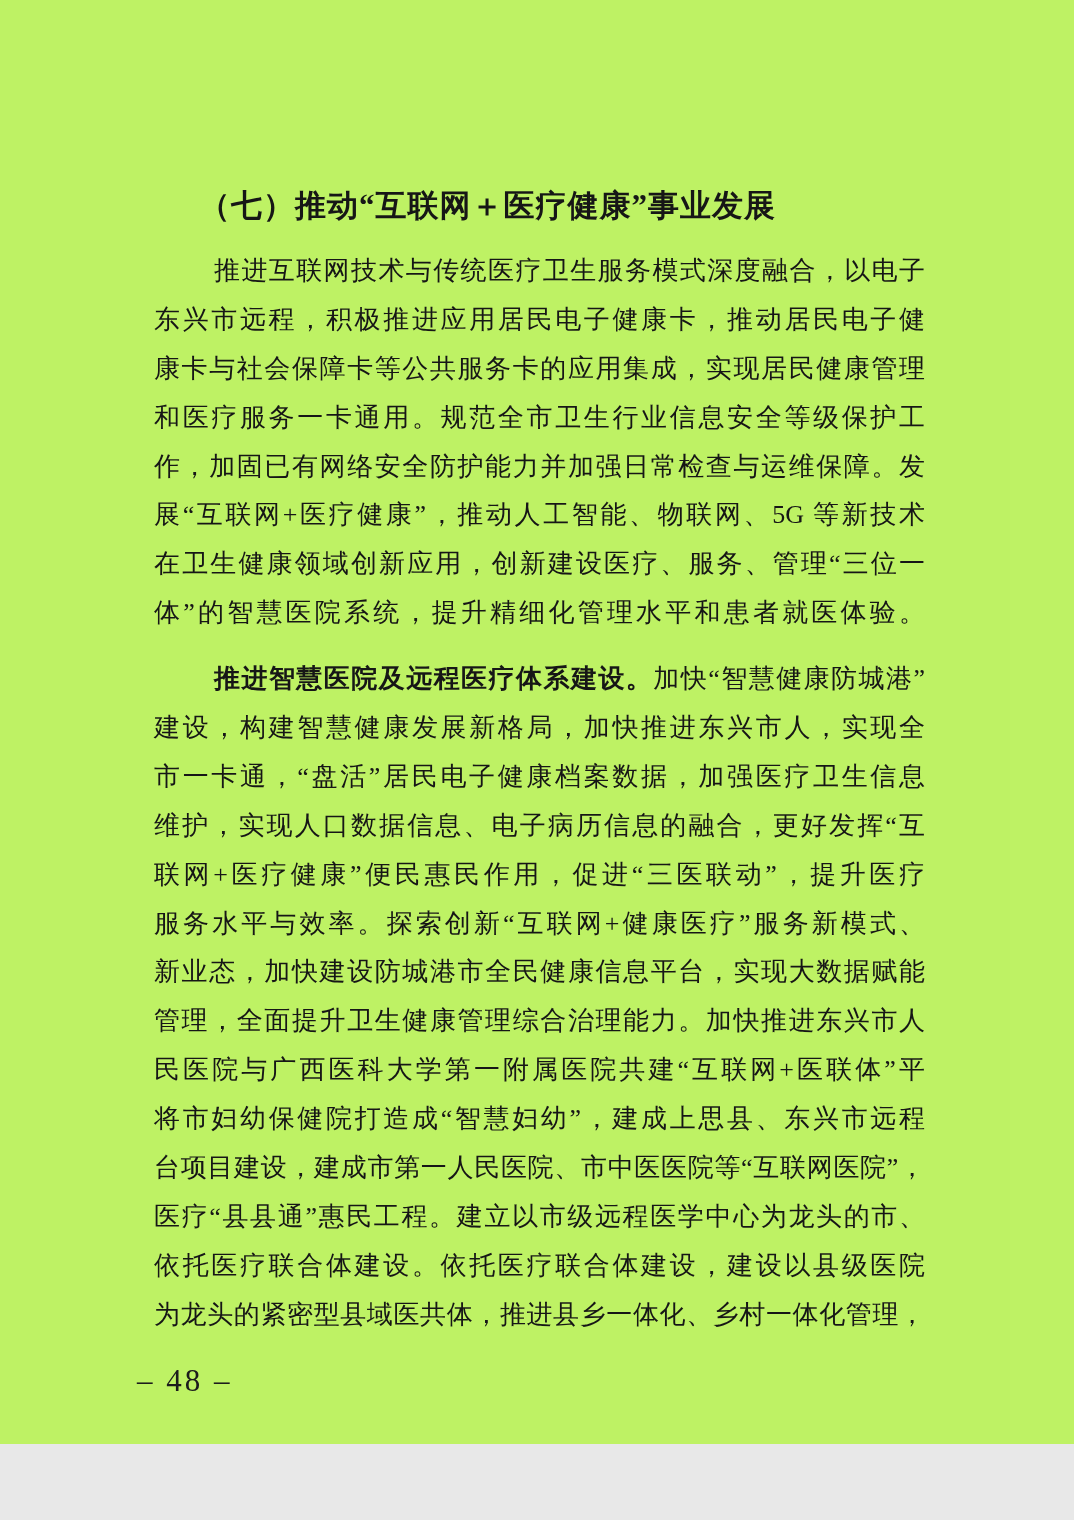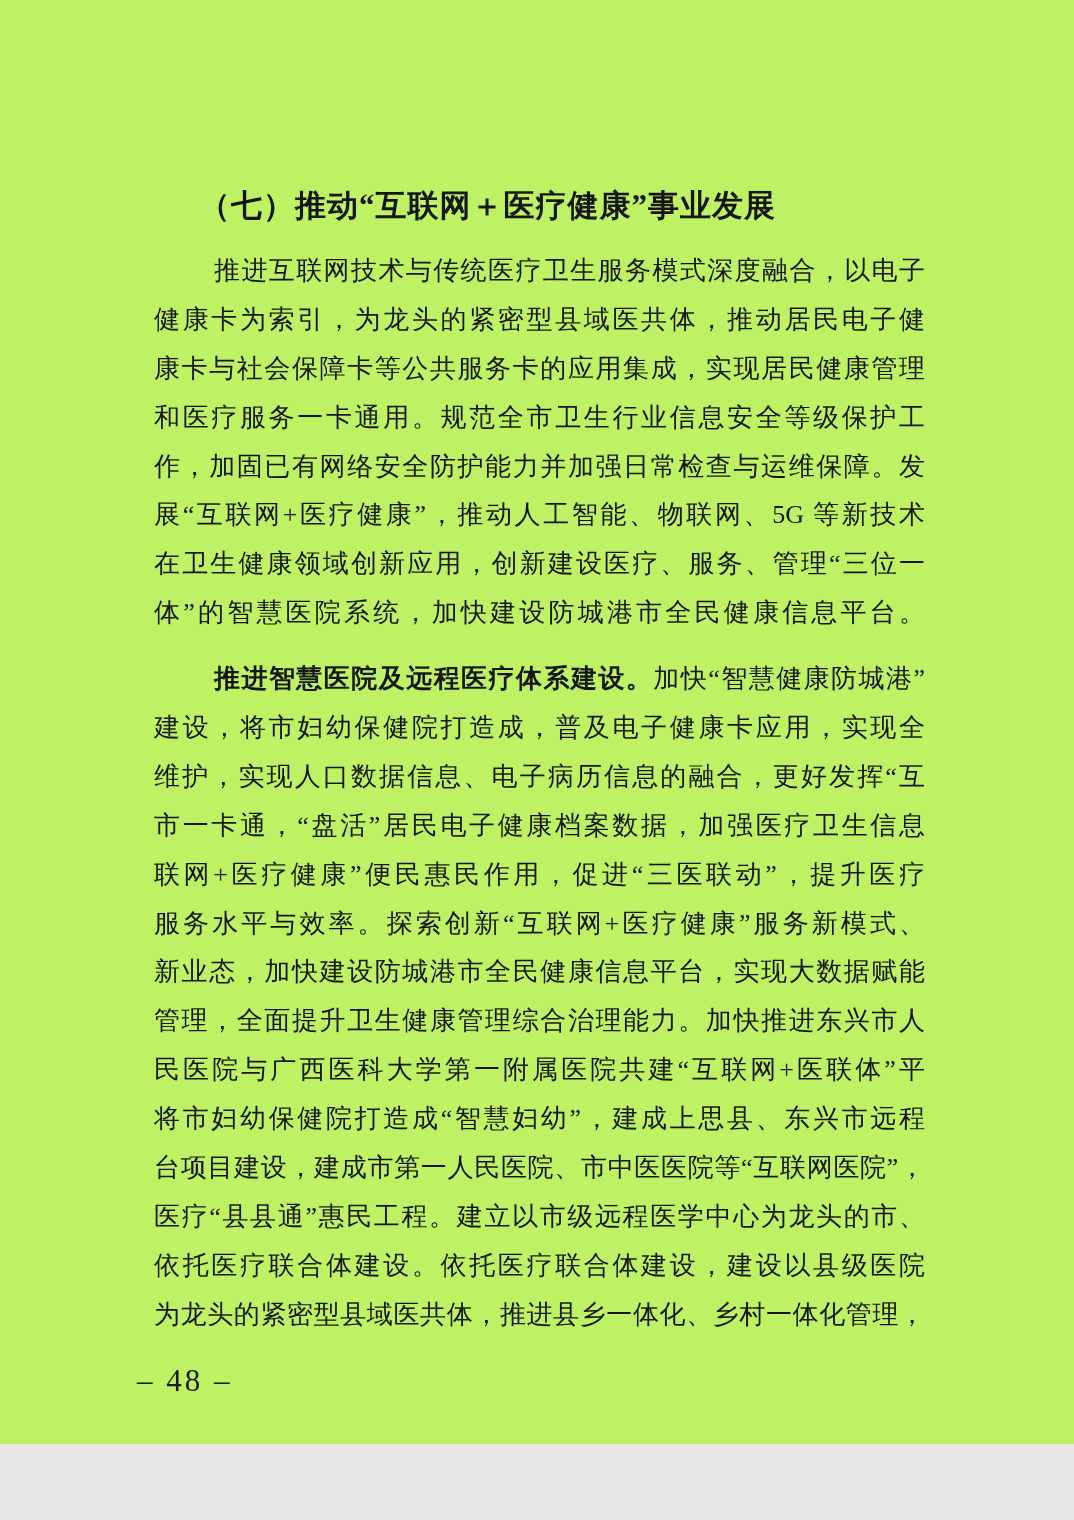--- a/index.html
+++ b/index.html
@@ -61,37 +61,37 @@
 </style>
 </head>
 <body>
 
 <div class="page">
   <div class="content">
     <h1 class="heading">（七）推动“互联网＋医疗健康”事业发展</h1>
 
     <div class="para">
         <div class="line">推进互联网技术与传统医疗卫生服务模式深度融合，以电子</div>
-        <div class="line">健康卡为索引，为龙头的紧密型县域医共体，推动居民电子健</div>
+        <div class="line">东兴市远程，积极推进应用居民电子健康卡，推动居民电子健</div>
         <div class="line">康卡与社会保障卡等公共服务卡的应用集成，实现居民健康管理</div>
         <div class="line">和医疗服务一卡通用。规范全市卫生行业信息安全等级保护工</div>
         <div class="line">作，加固已有网络安全防护能力并加强日常检查与运维保障。发</div>
         <div class="line">展“互联网+医疗健康”，推动人工智能、物联网、5G 等新技术</div>
         <div class="line">在卫生健康领域创新应用，创新建设医疗、服务、管理“三位一</div>
-        <div class="line">体”的智慧医院系统，加快建设防城港市全民健康信息平台。</div>
+        <div class="line">体”的智慧医院系统，提升精细化管理水平和患者就医体验。</div>
       </div>
 
     <div class="para">
       <div class="line"><span class="bold">推进智慧医院及远程医疗体系建设。</span><span>加快“智慧健康防城港”</span></div>
       <div class="para-continued">
-          <div class="line">建设，将市妇幼保健院打造成，普及电子健康卡应用，实现全</div>
+          <div class="line">建设，构建智慧健康发展新格局，加快推进东兴市人，实现全</div>
+          <div class="line">市一卡通，“盘活”居民电子健康档案数据，加强医疗卫生信息</div>
           <div class="line">维护，实现人口数据信息、电子病历信息的融合，更好发挥“互</div>
-          <div class="line">市一卡通，“盘活”居民电子健康档案数据，加强医疗卫生信息</div>
           <div class="line">联网+医疗健康”便民惠民作用，促进“三医联动”，提升医疗</div>
-          <div class="line">服务水平与效率。探索创新“互联网+医疗健康”服务新模式、</div>
+          <div class="line">服务水平与效率。探索创新“互联网+健康医疗”服务新模式、</div>
           <div class="line">新业态，加快建设防城港市全民健康信息平台，实现大数据赋能</div>
           <div class="line">管理，全面提升卫生健康管理综合治理能力。加快推进东兴市人</div>
           <div class="line">民医院与广西医科大学第一附属医院共建“互联网+医联体”平</div>
           <div class="line">将市妇幼保健院打造成“智慧妇幼”，建成上思县、东兴市远程</div>
           <div class="line">台项目建设，建成市第一人民医院、市中医医院等“互联网医院”，</div>
           <div class="line">医疗“县县通”惠民工程。建立以市级远程医学中心为龙头的市、</div>
           <div class="line">依托医疗联合体建设。依托医疗联合体建设，建设以县级医院</div>
           <div class="line">为龙头的紧密型县域医共体，推进县乡一体化、乡村一体化管理，</div>
         </div>
     </div>

